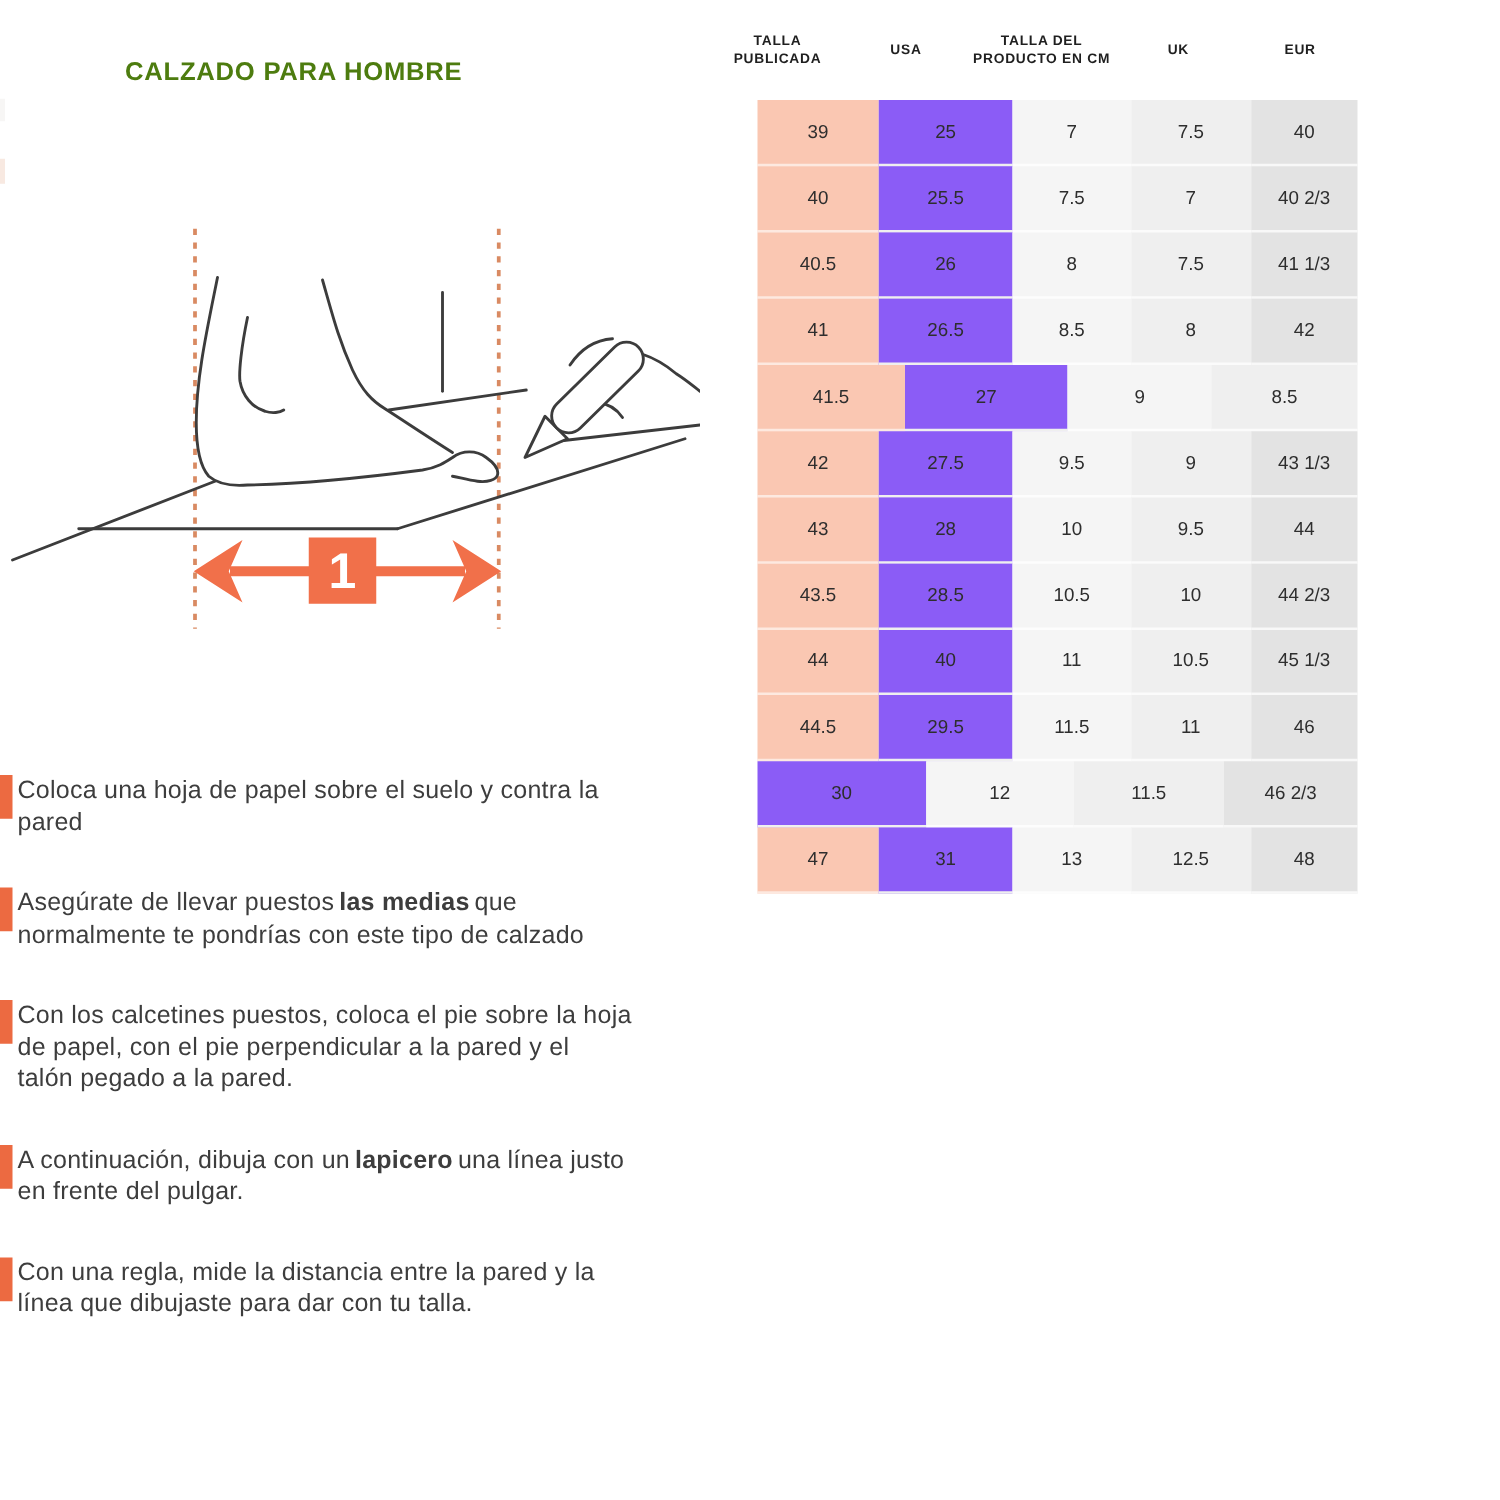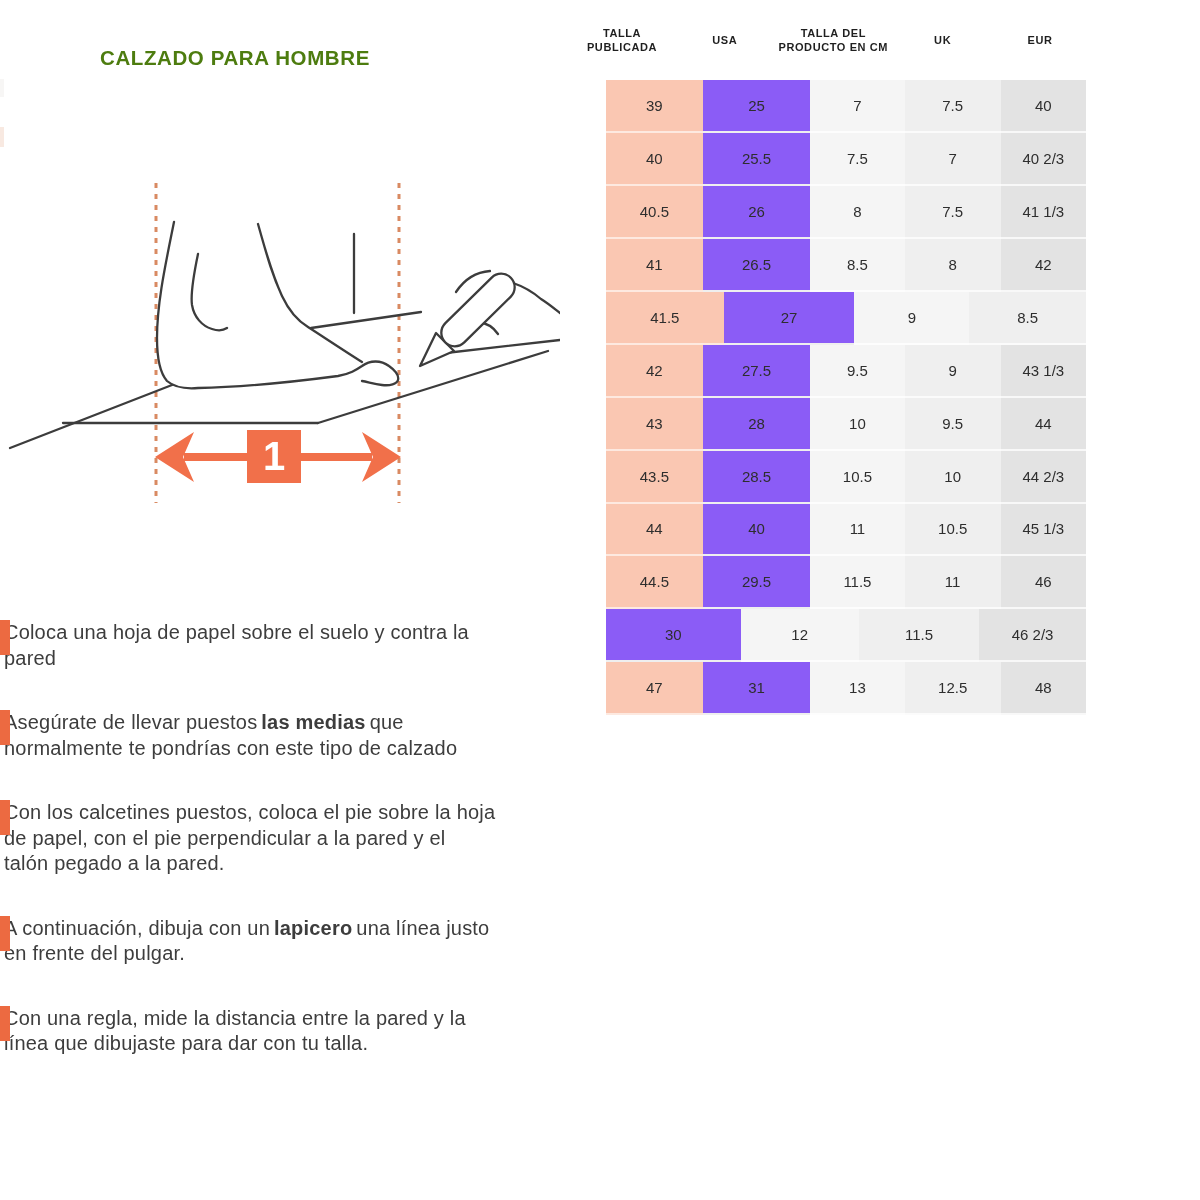--- a/index.html
+++ b/index.html
@@ -24,21 +24,21 @@
   .edge-a2{top:127px;height:20px;background:#f8e9e1;}
   
   .illo{position:absolute;left:0;top:140px;width:560px;height:430px;}
   .sk{stroke:var(--line);stroke-width:2.3;fill:none;stroke-linecap:round;stroke-linejoin:round;}
   .sk-fill{fill:#fff;stroke:var(--line);stroke-width:2.3;stroke-linejoin:round;}
   .dash{stroke:var(--dash);stroke-width:3;fill:none;stroke-dasharray:5 6;}
   .acc{fill:var(--accent);}
   .badge-num{fill:#ffffff;font-family:"Liberation Sans",sans-serif;font-size:40px;font-weight:bold;text-anchor:middle;}
   
   .instructions{position:absolute;left:0;top:620px;width:588px;}
-  .instr-item{position:relative;padding-left:4px;font-size:20px;line-height:25.5px;letter-spacing:.2px;color:#3d3d3d;}
+  .instr-item{position:relative;padding-left:14px;font-size:20px;line-height:25.5px;letter-spacing:.2px;color:#3d3d3d;}
   .instr-item + .instr-item{margin-top:39px;}
   .instr-text{white-space:pre-line;}
   .instr-text .b{font-weight:bold;margin:0 4px;}
   .bullet{position:absolute;left:0;top:0;width:10px;height:35px;background:var(--bullet);}
   
   .size-table{position:absolute;left:570px;top:0;width:516px;height:717px;}
   .thead{display:flex;height:80px;}
   .th{display:flex;align-items:center;justify-content:center;text-align:center;
       font-size:11px;font-weight:bold;letter-spacing:.6px;line-height:14px;
       color:#1f1f1f;white-space:pre-line;}

